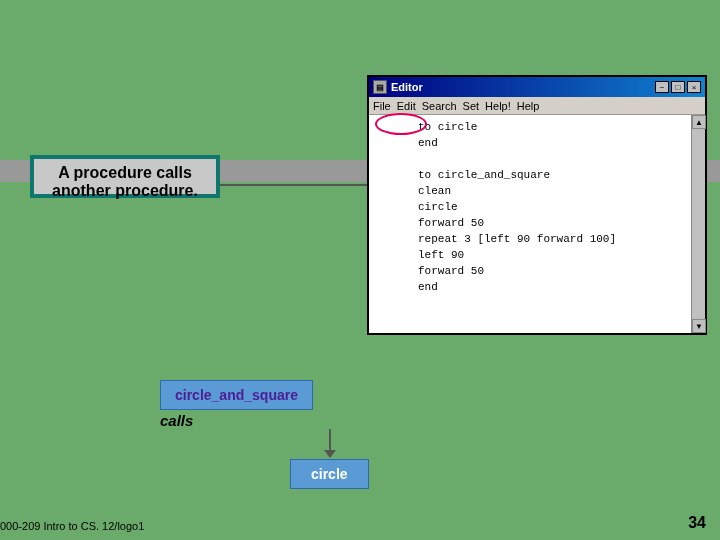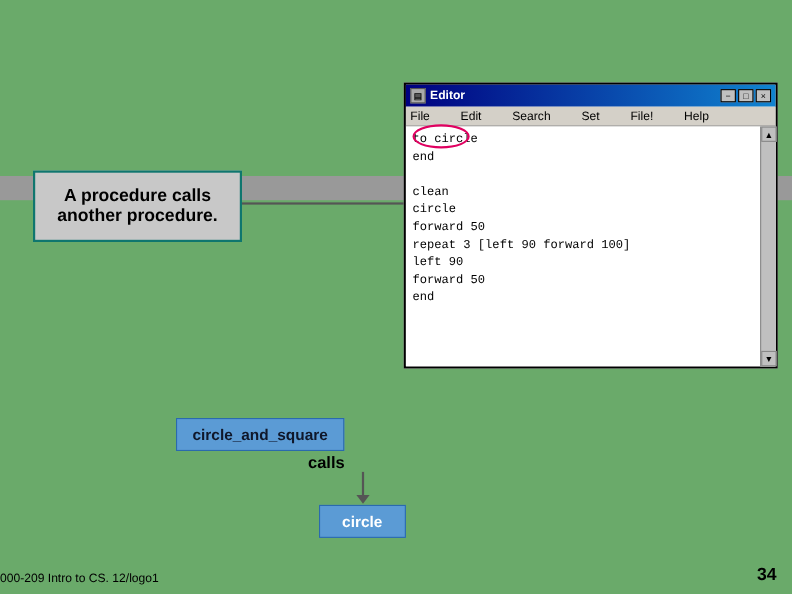--- a/index.html
+++ b/index.html
@@ -22,25 +22,24 @@
       height: 22px;
       background-color: #999;
     }
 
     
     .procedure-box {
       position: absolute;
       top: 155px;
       left: 30px;
       width: 190px;
-      height: 65px;
+      height: 43px;
       background-color: #c8c8c8;
-      border: 2px solid #0f766e;
-      display: flex;
-      align-items: center;
+      border: 4px solid #0f766e;
+      display: flex;
       justify-content: center;
       text-align: center;
       font-size: 16px;
       font-weight: bold;
       color: #000;
       padding: 5px;
     }
 
     
     .arrow-line {
@@ -119,21 +118,21 @@
       cursor: pointer;
       color: #000;
     }
 
     .editor-menubar {
       background-color: #d4d0c8;
       height: 18px;
       display: flex;
       align-items: center;
       padding: 0 4px;
-      gap: 28px;
+      gap: 6px;
       font-size: 11px;
       color: #000;
       border-bottom: 1px solid #999;
     }
 
     .editor-menubar span {
       cursor: pointer;
     }
 
     .editor-content {
@@ -176,20 +175,21 @@
       border: 1px solid #888;
       display: flex;
       align-items: center;
       justify-content: center;
       font-size: 8px;
     }
 
     .code-line {
       line-height: 16px;
       white-space: pre;
+      margin-left: 43px;
     }
 
     
     .circle-highlight {
       position: absolute;
       top: 113px;
       left: 375px;
       width: 52px;
       height: 22px;
       border: 2px solid #e00060;
@@ -203,31 +203,31 @@
       top: 380px;
       left: 160px;
       width: 320px;
       display: flex;
       flex-direction: column;
       align-items: flex-start;
     }
 
     .diagram-box-circle-and-square {
       background-color: #5b9bd5;
-      color: #0f172a;
+      color: #4c1d95;
       font-size: 14px;
       font-weight: bold;
       padding: 6px 14px;
       border: 1px solid #2a6aad;
     }
 
     .diagram-calls-label {
       font-size: 15px;
       color: #000;
-      margin-left: 120px;
+      font-style: italic;
       margin-top: 2px;
       font-weight: bold;
     }
 
     .diagram-arrow {
       width: 2px;
       height: 22px;
       background-color: #555;
       margin-left: 169px;
       position: relative;
@@ -294,28 +294,29 @@
       <div class="tb-btn">□</div>
       <div class="tb-btn">×</div>
     </div>
   </div>
 
   <div class="editor-menubar">
     <span>File</span>
     <span>Edit</span>
     <span>Search</span>
     <span>Set</span>
-    <span>File!</span>
+    <span>Help!</span>
     <span>Help</span>
   </div>
 
   <div class="editor-content">
     <div class="code-line">to circle</div>
     <div class="code-line">end</div>
     <div class="code-line">&nbsp;</div>
+    <div class="code-line">to circle_and_square</div>
     <div class="code-line">clean</div>
     <div class="code-line">circle</div>
     <div class="code-line">forward 50</div>
     <div class="code-line">repeat 3 [left 90 forward 100]</div>
     <div class="code-line">left 90</div>
     <div class="code-line">forward 50</div>
     <div class="code-line">end</div>
   </div>
 
   <div class="editor-scrollbar">

